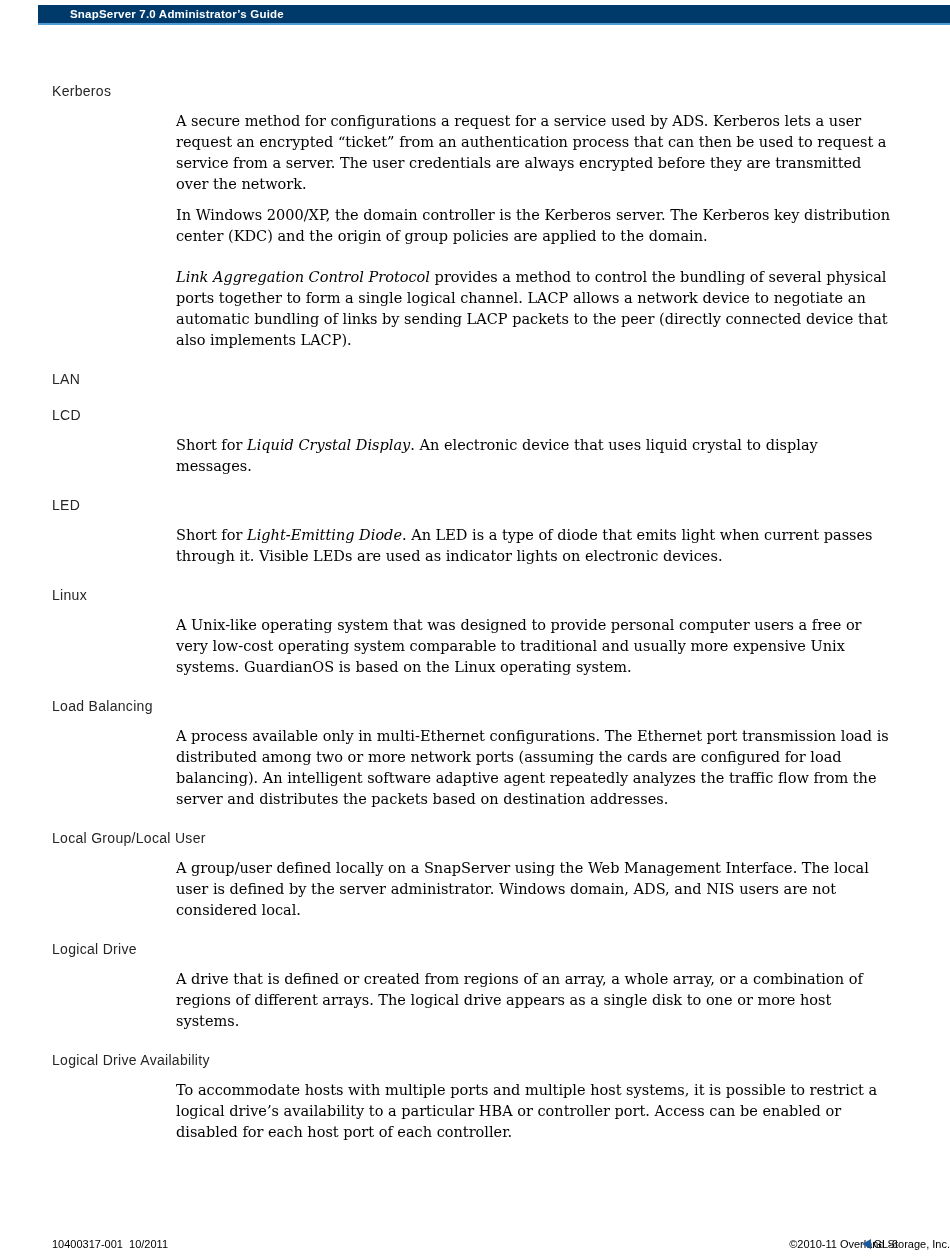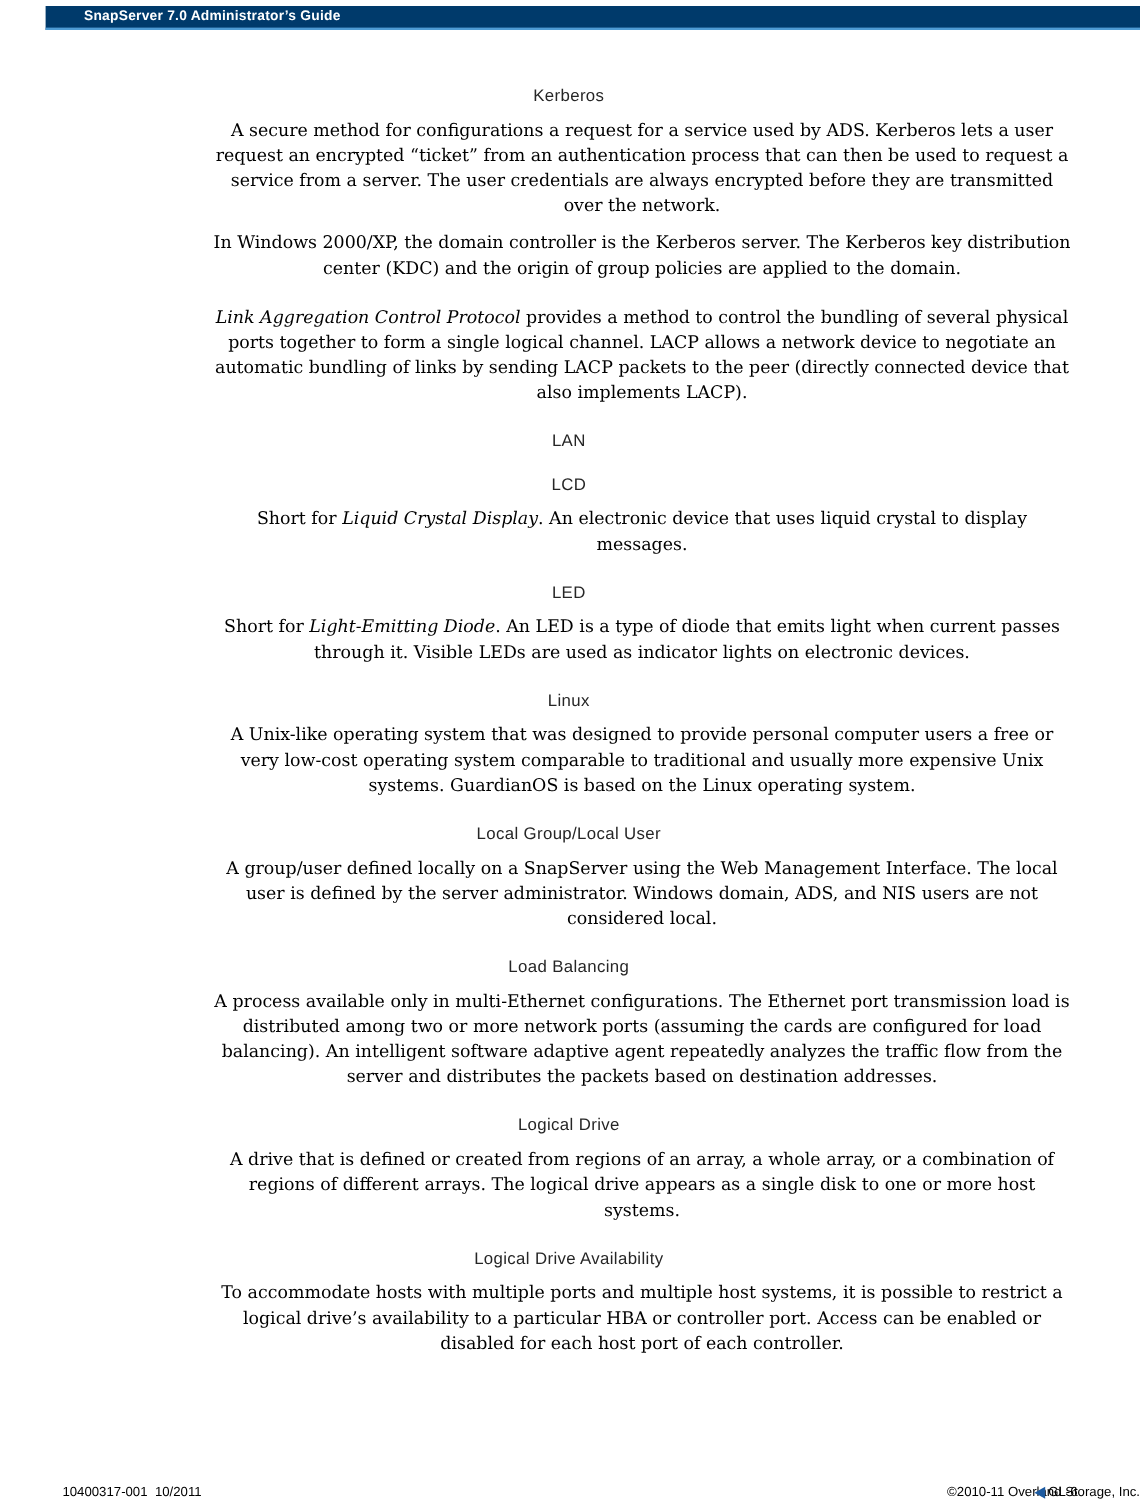--- a/index.html
+++ b/index.html
@@ -5,37 +5,37 @@
   * { margin:0; padding:0; box-sizing:border-box; }
   html, body { background:#ffffff; }
   body {
     width:950px; height:1260px;
     position:relative; overflow:hidden;
     font-family:"Liberation Sans", sans-serif;
   }
 
   
   .topbar {
-    margin:5px 0 4px 38px;
+    margin:5px 0 16px 38px;
     height:20px;
     background:#003a6b;
     border-bottom:2px solid #4e9bd4;
     display:flex; align-items:center;
   }
   .topbar-title {
     color:#ffffff;
     font-size:11.5px;
     font-weight:bold;
     letter-spacing:0.2px;
     padding-left:32px;
   }
 
   
   .glossary { padding:42px 54px 0 52px; }
-  .entry { margin-bottom:20px;text-align:center; }
+  .entry { margin-bottom:20px; }
   .term {
     font-size:14px;
     color:#262626;
     letter-spacing:0.3px;
     margin-bottom:12px;
   }
   .definitions { margin-left:124px; width:718px; }
   .def-para {
     font-family:"DejaVu Serif","Liberation Serif",serif;
     font-size:14.5px;
@@ -109,29 +109,29 @@
           <p class="def-para"><span>Short for </span><span class="italic">Light-Emitting Diode</span><span>. An LED is a type of diode that emits light when current passes through it. Visible LEDs are used as indicator lights on electronic devices.</span></p>
         </div>
       </section>
       <section class="entry">
         <div class="term">Linux</div>
         <div class="definitions">
           <p class="def-para"><span>A Unix-like operating system that was designed to provide personal computer users a free or very low-cost operating system comparable to traditional and usually more expensive Unix systems. GuardianOS is based on the Linux operating system.</span></p>
         </div>
       </section>
       <section class="entry">
+        <div class="term">Load Balancing</div>
+        <div class="definitions">
+          <p class="def-para"><span>A process available only in multi-Ethernet configurations. The Ethernet port transmission load is distributed among two or more network ports (assuming the cards are configured for load balancing). An intelligent software adaptive agent repeatedly analyzes the traffic flow from the server and distributes the packets based on destination addresses.</span></p>
+        </div>
+      </section>
+      <section class="entry">
         <div class="term">Local Group/Local User</div>
         <div class="definitions">
           <p class="def-para"><span>A group/user defined locally on a SnapServer using the Web Management Interface. The local user is defined by the server administrator. Windows domain, ADS, and NIS users are not considered local.</span></p>
-        </div>
-      </section>
-      <section class="entry">
-        <div class="term">Load Balancing</div>
-        <div class="definitions">
-          <p class="def-para"><span>A process available only in multi-Ethernet configurations. The Ethernet port transmission load is distributed among two or more network ports (assuming the cards are configured for load balancing). An intelligent software adaptive agent repeatedly analyzes the traffic flow from the server and distributes the packets based on destination addresses.</span></p>
         </div>
       </section>
       <section class="entry">
         <div class="term">Logical Drive</div>
         <div class="definitions">
           <p class="def-para"><span>A drive that is defined or created from regions of an array, a whole array, or a combination of regions of different arrays. The logical drive appears as a single disk to one or more host systems.</span></p>
         </div>
       </section>
       <section class="entry">
         <div class="term">Logical Drive Availability</div>

